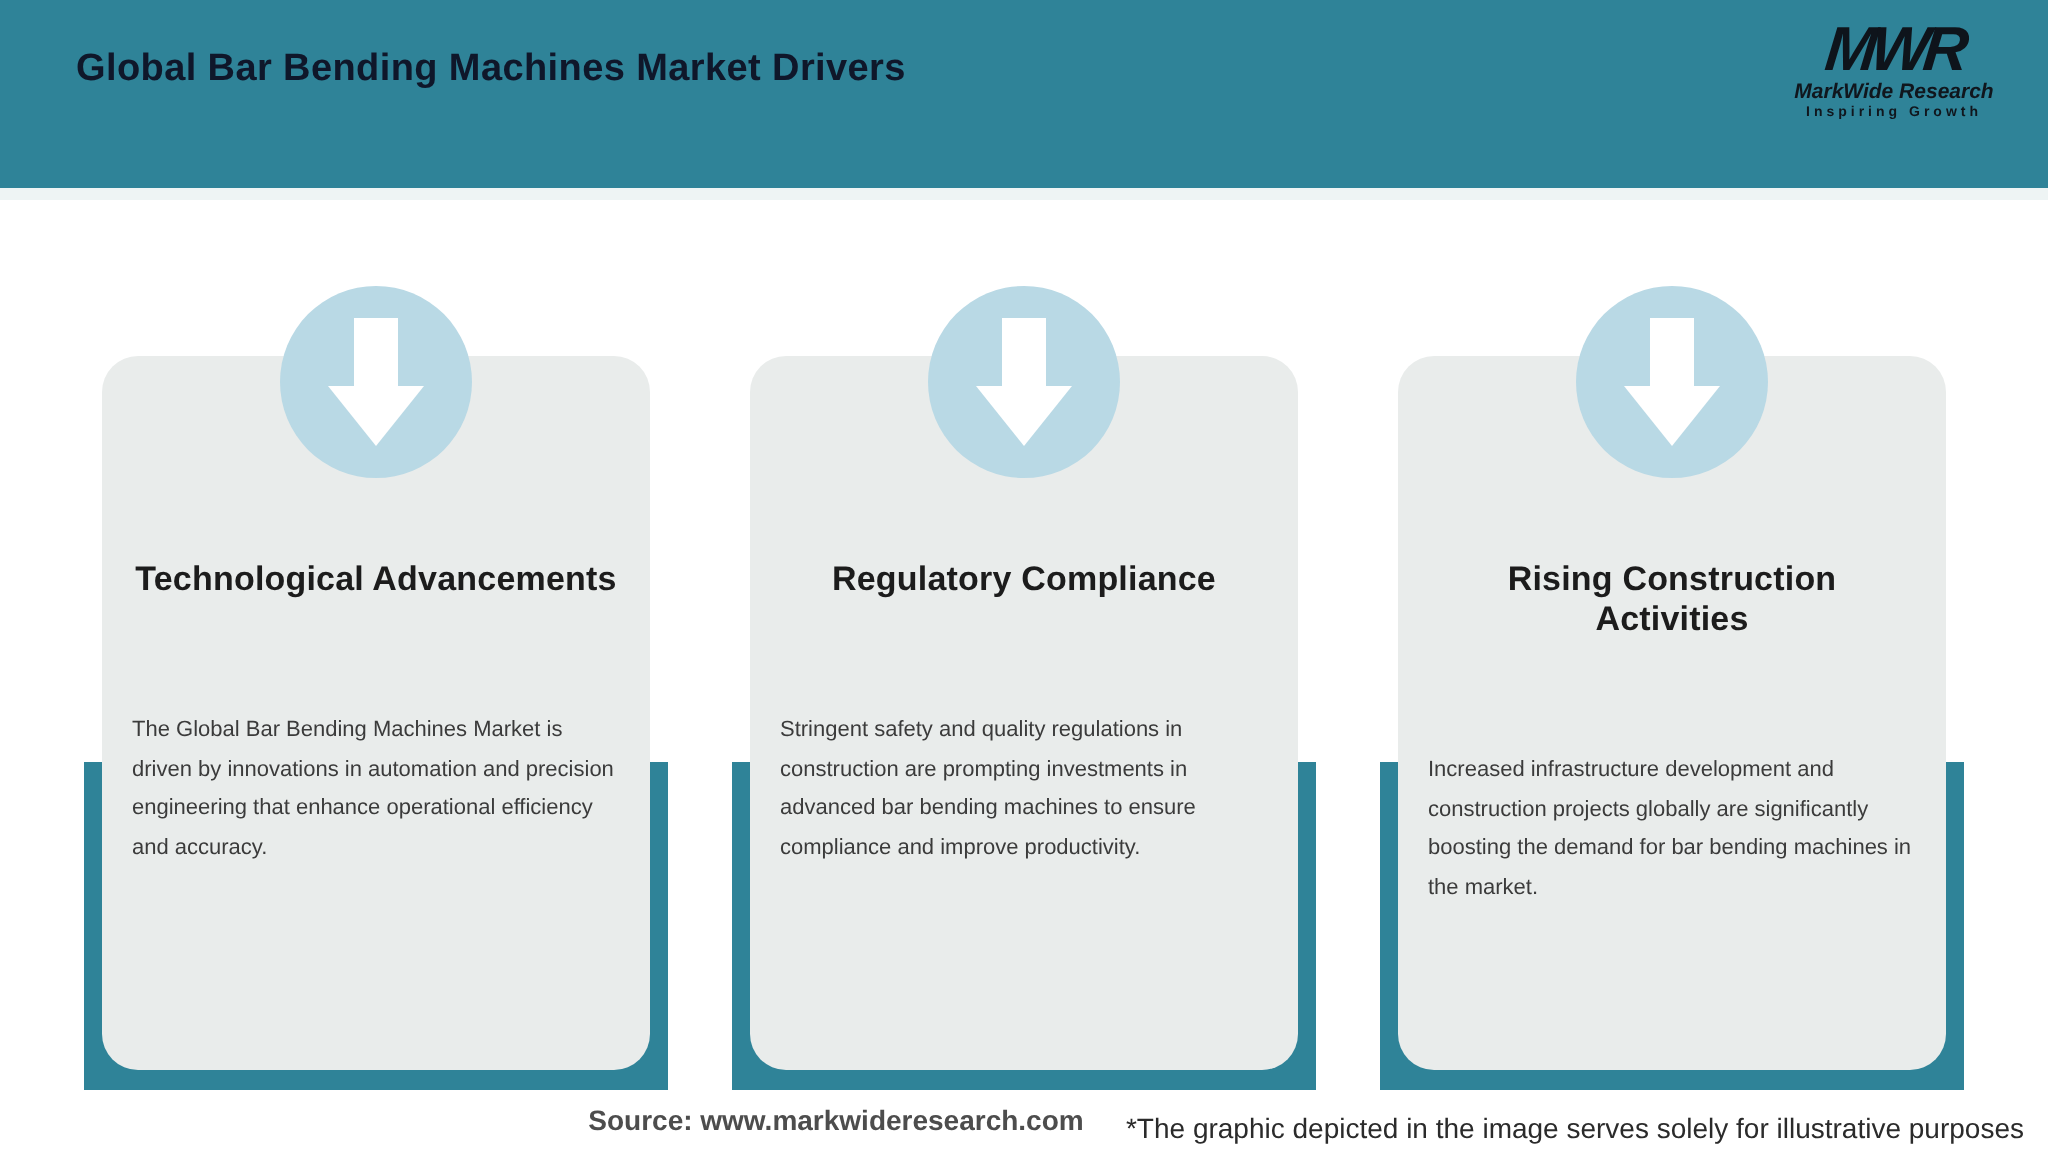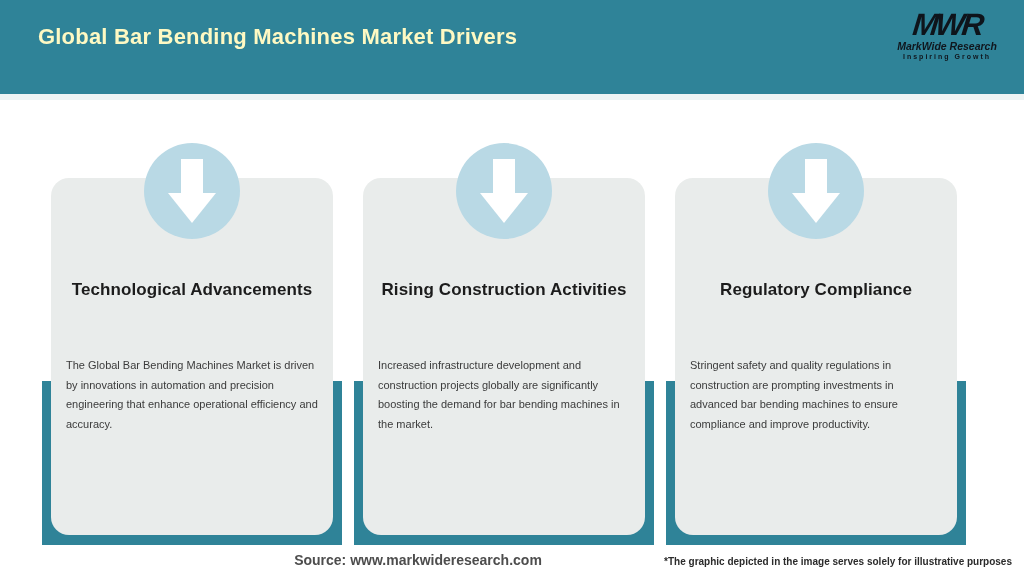--- a/index.html
+++ b/index.html
@@ -13,38 +13,38 @@
   .page { position: absolute; inset: 0; width: 1024px; height: 576px; background: #ffffff; }
 
   
   .header {
     position: absolute; left: 0; top: 0; width: 1024px; height: 100px;
     background: #2f8398;
     border-bottom: 6px solid #eef4f4;
   }
   .page-title {
     position: absolute; left: 38px; top: 24px;
-    color: #fef9c3; font-size: 22px; font-weight: bold; letter-spacing: 0.2px;
+    color: #0f172a; font-size: 19px; font-weight: bold; letter-spacing: 0.2px;
   }
   .logo {
     position: absolute; right: 22px; top: 10px; width: 110px; text-align: center;
     color: #0e141b;
   }
   .logo-monogram {
     font-size: 31px; font-weight: 900; font-style: italic;
     letter-spacing: -3px; line-height: 30px; color: #0e141b;
     transform: skewX(-6deg);
   }
   .logo-name { font-size: 10.5px; font-weight: bold; line-height: 12px; color: #10161d; font-style: italic; }
   .logo-tagline { font-size: 7px; font-weight: bold; letter-spacing: 2px; line-height: 9px; color: #10161d; }
 
   
   .cards-row {
     position: absolute; left: 42px; top: 143px; width: 940px; height: 402px;
-    display: flex; gap: 12px;
+    display: flex; gap: 32px;
   }
   .driver-col { position: relative; width: 300px; height: 402px; }
   .teal-back {
     position: absolute; left: 0; right: 0; top: 238px; bottom: 0;
     background: #2f8398;
   }
   .card {
     position: absolute; left: 9px; right: 9px; top: 35px; height: 357px;
     background: #e9eceb; border-radius: 18px;
     padding: 0 15px; text-align: left;
@@ -63,21 +63,21 @@
     font-size: 11px; line-height: 19.5px; color: #3b3b3b;
   }
 
   
   .source-text {
     position: absolute; left: 0; top: 552px; width: 836px; text-align: center;
     font-size: 14px; font-weight: bold; color: #4d4d4d;
   }
   .disclaimer-text {
     position: absolute; right: 12px; top: 556px;
-    font-size: 10px; font-weight: bold; color: #2b2b2b;
+    font-size: 14px; font-weight: normal; color: #2b2b2b;
   }
 </style>
 </head>
 <body>
 
 <div class="page">
 
   <div class="header">
     <h1 class="page-title">Global Bar Bending Machines Market Drivers</h1>
     <div class="logo">
@@ -105,36 +105,36 @@
 
     <div class="driver-col">
       <div class="teal-back"></div>
       <div class="icon-circle">
         <svg width="96" height="96" viewBox="0 0 96 96" aria-hidden="true">
           <rect x="37" y="16" width="22" height="36" fill="#ffffff"></rect>
           <polygon points="24,50 72,50 48,80" fill="#ffffff"></polygon>
         </svg>
       </div>
       <div class="card">
-        <h2 class="card-title">Rising Construction Activities</h2>
-        <p class="card-body">Increased infrastructure development and construction projects globally are significantly boosting the demand for bar bending machines in the market.</p>
+        <h2 class="card-title">Regulatory Compliance</h2>
+        <p class="card-body">Stringent safety and quality regulations in construction are prompting investments in advanced bar bending machines to ensure compliance and improve productivity.</p>
       </div>
     </div>
 
     <div class="driver-col">
       <div class="teal-back"></div>
       <div class="icon-circle">
         <svg width="96" height="96" viewBox="0 0 96 96" aria-hidden="true">
           <rect x="37" y="16" width="22" height="36" fill="#ffffff"></rect>
           <polygon points="24,50 72,50 48,80" fill="#ffffff"></polygon>
         </svg>
       </div>
       <div class="card">
-        <h2 class="card-title">Regulatory Compliance</h2>
-        <p class="card-body">Stringent safety and quality regulations in construction are prompting investments in advanced bar bending machines to ensure compliance and improve productivity.</p>
+        <h2 class="card-title">Rising Construction Activities</h2>
+        <p class="card-body">Increased infrastructure development and construction projects globally are significantly boosting the demand for bar bending machines in the market.</p>
       </div>
     </div>
 
   </div>
 
   <div class="source-text">Source: www.markwideresearch.com</div>
   <div class="disclaimer-text">*The graphic depicted in the image serves solely for illustrative purposes</div>
 
 </div>
 

